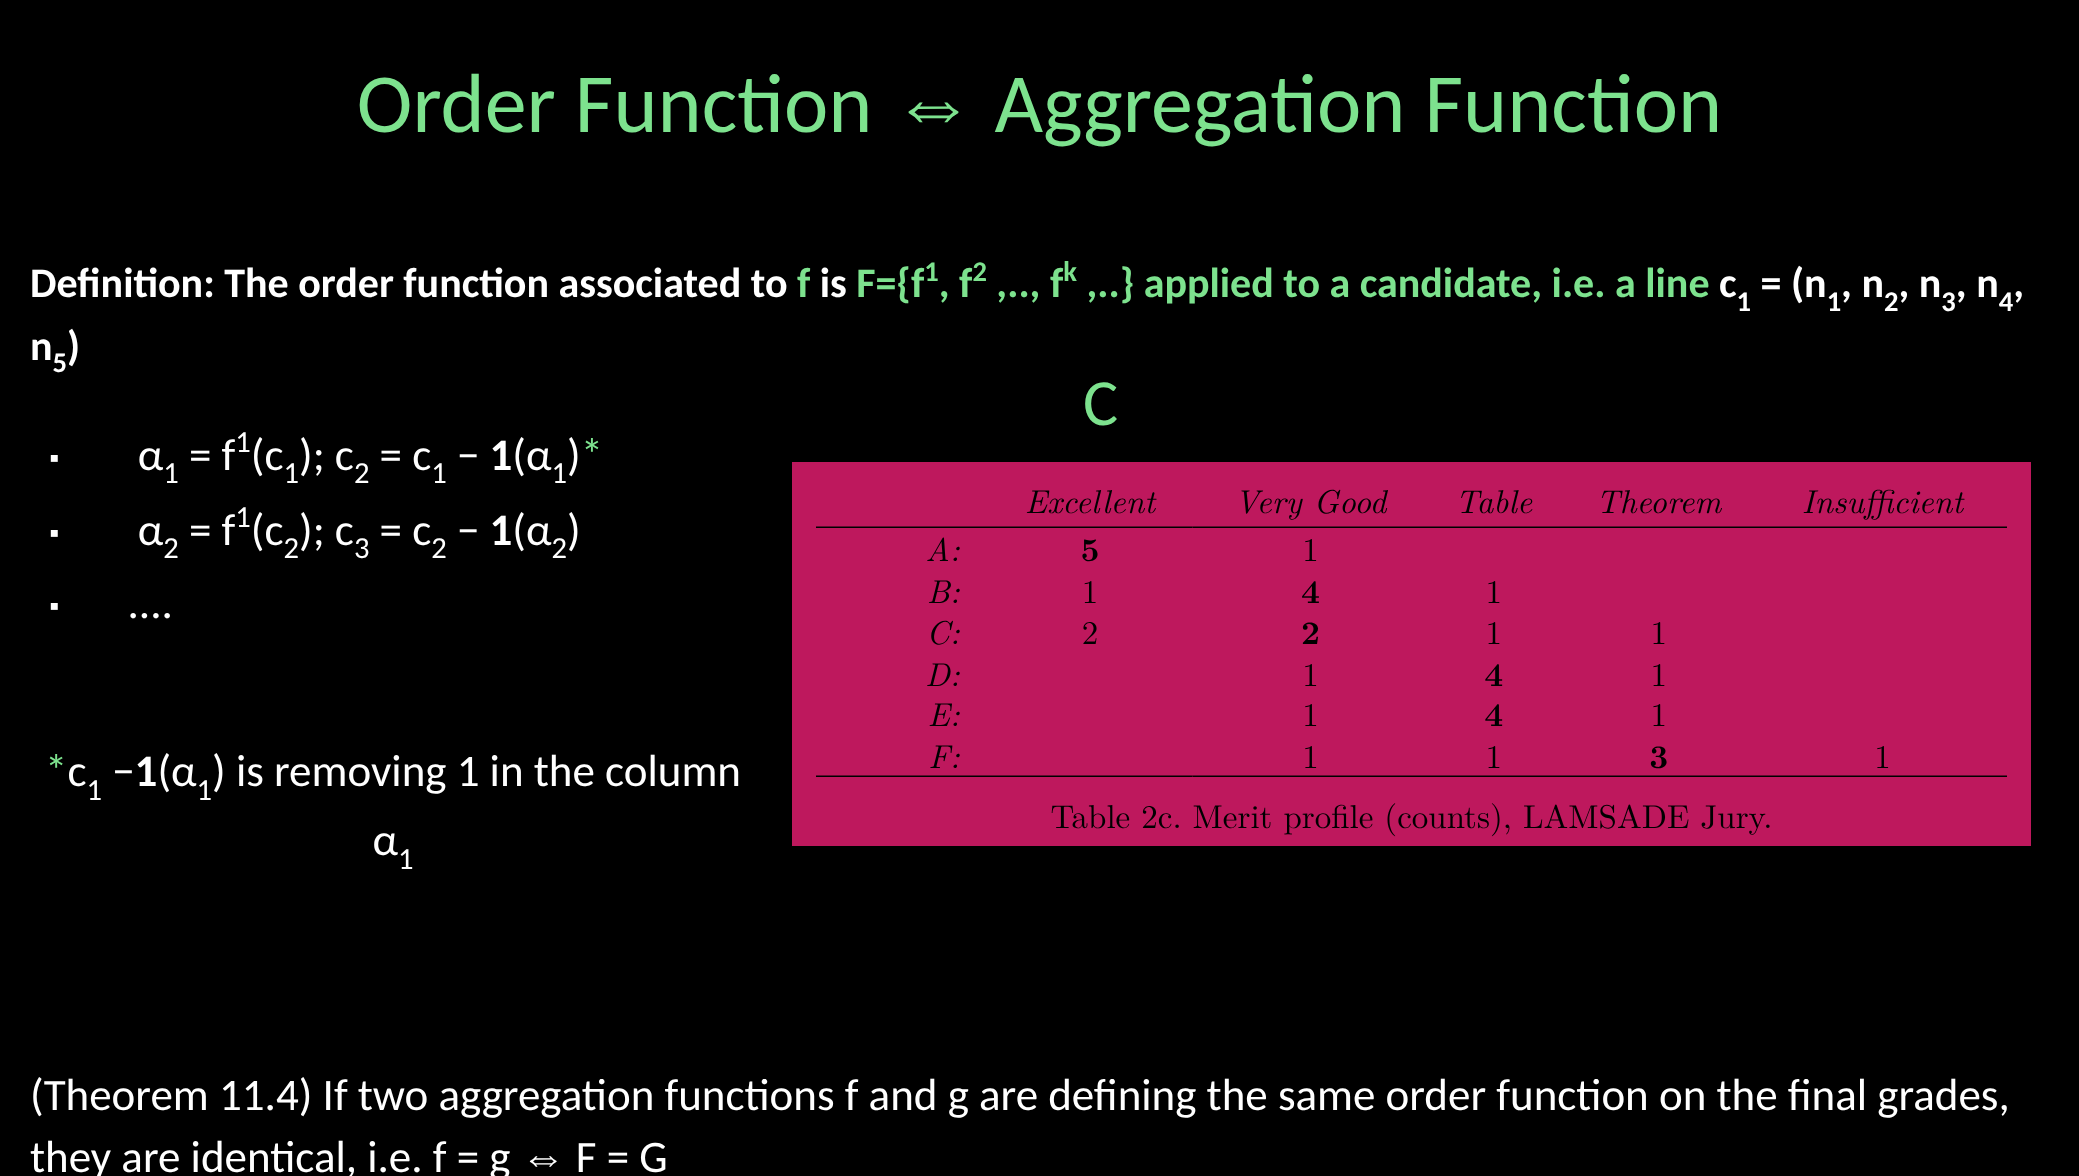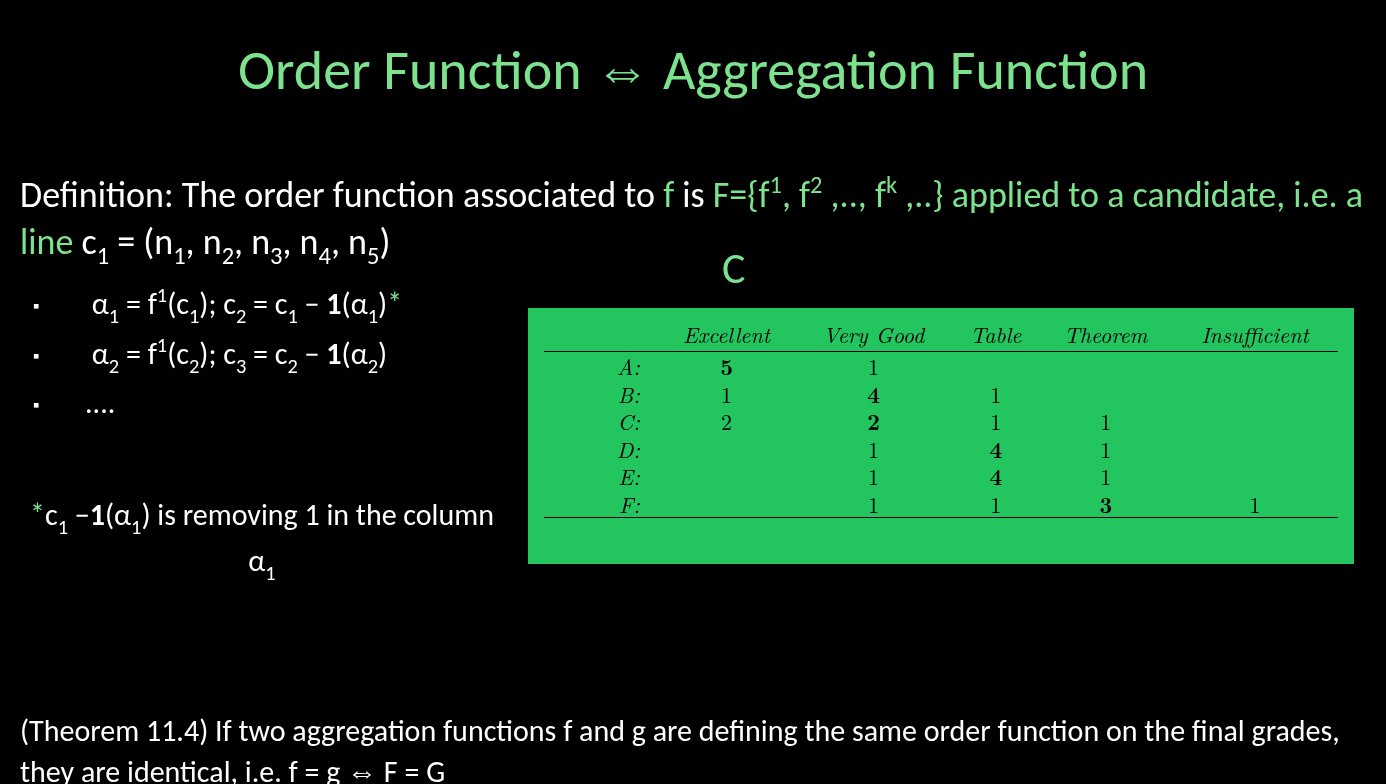--- a/index.html
+++ b/index.html
@@ -27,23 +27,24 @@
     text-align: center;
     font-size: 56px;
     color: #7de28e;
     font-weight: 400;
   }
   .definition {
     position: absolute;
     top: 145px;
     left: 20px;
     right: 8px;
-    font-size: 36px;
+    font-size: 28px;
     line-height: 1.3;
     color: #fff;
+    font-weight: bold;
   }
   .definition .f-sym    { color: #7de28e; }
   .definition .f-set    { color: #7de28e; }
   .definition .applied  { color: #7de28e; }
   .definition .line-lbl { color: #7de28e; }
 
   .c-label {
     position: absolute;
     top: 215px;
     left: 722px;
@@ -91,21 +92,21 @@
   }
   .footnote .green-star { color: #7de28e; }
   .footnote .bold1 { font-weight: bold; }
 
   .table-wrap {
     position: absolute;
     top: 282px;
     left: 528px;
     width: 826px;
     height: 256px;
-    background: #22c55e;
+    background: #be185d;
     color: #000;
     font-family: "Latin Modern Roman", "CMU Serif", "Times New Roman", Times, serif;
     box-sizing: border-box;
     padding: 8px 16px 4px;
   }
   .merit-table {
     border-collapse: collapse;
     width: 100%;
     font-size: 22px;
   }
@@ -237,19 +238,20 @@
           <tr>
             <td>F:</td>
             <td></td>
             <td>1</td>
             <td>1</td>
             <td class="bold">3</td>
             <td>1</td>
           </tr>
         </tbody>
     </table>
+    <div class="table-caption">Table 2c. Merit profile (counts), LAMSADE Jury.</div>
   </div>
 
   <div class="theorem">
     <span class="thm-label">(Theorem 11.4)</span><span> If two aggregation functions f and g are defining the same order function on the final grades, they are identical, i.e. f = g ⇔ F = G</span>
   </div>
 
 </div>
 
 </body></html>

